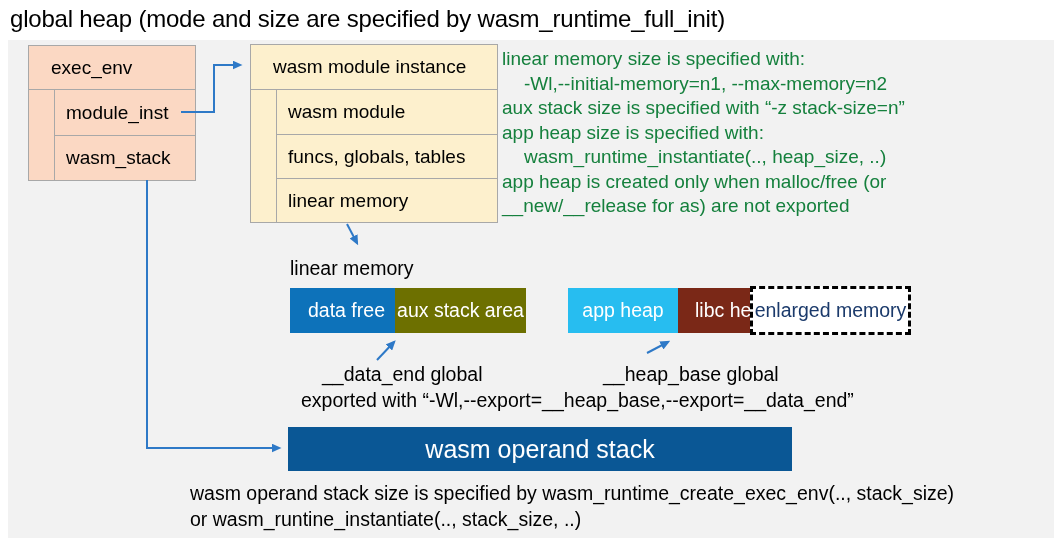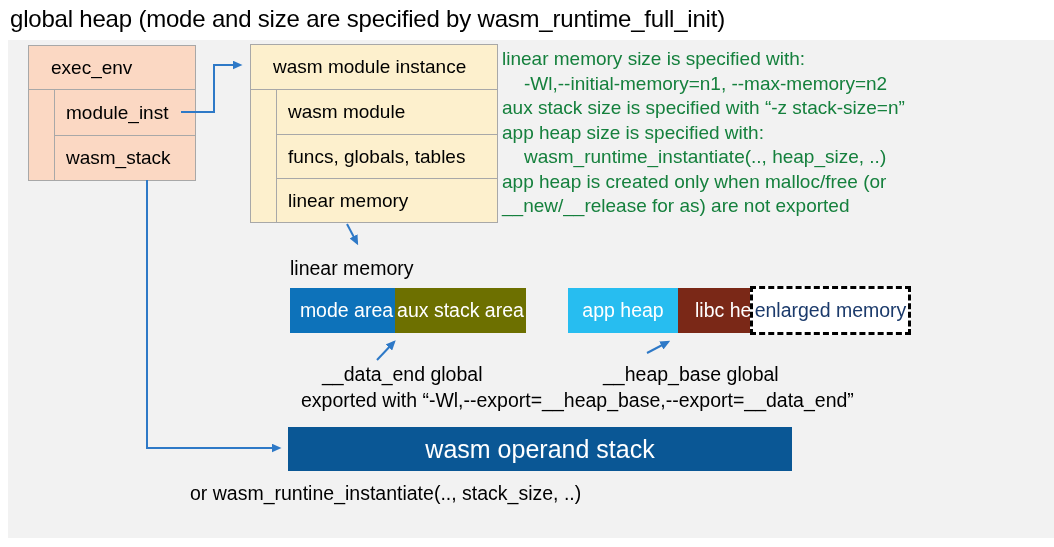--- a/index.html
+++ b/index.html
@@ -148,33 +148,34 @@
     <div class="ind">-Wl,--initial-memory=n1, --max-memory=n2</div>
     <div>aux stack size is specified with “-z stack-size=n”</div>
     <div>app heap size is specified with:</div>
     <div class="ind">wasm_runtime_instantiate(.., heap_size, ..)</div>
     <div>app heap is created only when malloc/free (or</div>
     <div>__new/__release for as) are not exported</div>
   </div>
 
   <div class="lm-label">linear memory</div>
 
-  <div class="bar-seg" id="seg-data" style="background-color: rgb(13, 114, 186);">mode area</div>
+  <div class="bar-seg" id="seg-data" style="background-color: rgb(13, 114, 186);">data free</div>
   <div class="bar-seg" id="seg-aux" style="background-color: rgb(109, 112, 0);">aux stack area</div>
   <div class="bar-seg" id="seg-heap" style="background-color: rgb(39, 189, 240);">app heap</div>
   <div class="bar-seg" id="seg-libc" style="background-color: rgb(122, 40, 23);">libc heap</div>
   <div class="bar-seg" id="seg-enl">enlarged memory</div>
 
   <div class="below-label" id="data-end-label">__data_end global</div>
   <div class="below-label" id="heap-base-label">__heap_base global</div>
   <div class="below-label" id="export-note">exported with “-Wl,--export=__heap_base,--export=__data_end”</div>
 
   <div id="operand-bar" style="background-color: rgb(10, 87, 149);">wasm operand stack</div>
 
   <div class="bottom-notes">
+    <div>wasm operand stack size is specified by wasm_runtime_create_exec_env(.., stack_size)</div>
     <div>or wasm_runtine_instantiate(.., stack_size, ..)</div>
   </div>
 
   <svg id="arrows" viewBox="0 0 1054 547" xmlns="http://www.w3.org/2000/svg">
     <defs>
       <marker id="ah" markerWidth="10" markerHeight="9" refX="7.5" refY="4.5" orient="auto" markerUnits="userSpaceOnUse">
         <path d="M0,0 L10,4.5 L0,9 z" fill="#2e79c7"></path>
       </marker>
     </defs>
     <path d="M181,112 L214,112 L214,65 L240,65" fill="none" stroke="#2e79c7" stroke-width="2" marker-end="url(#ah)"></path>

